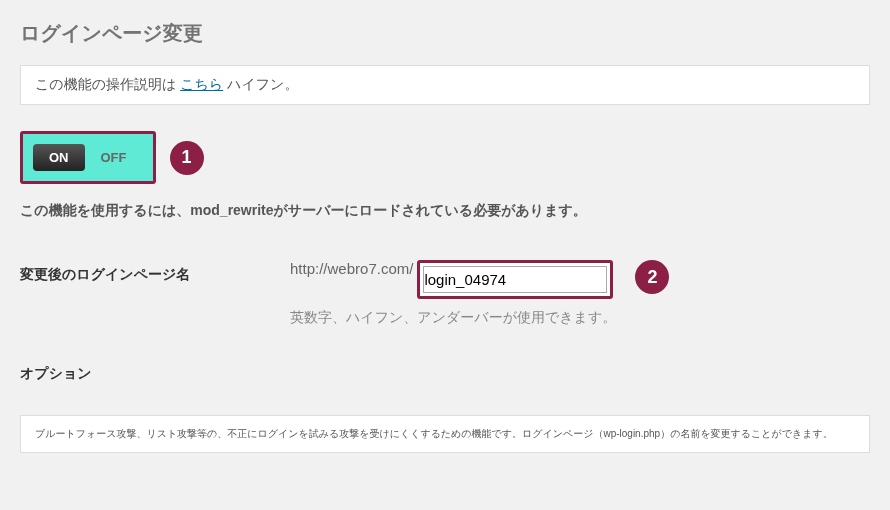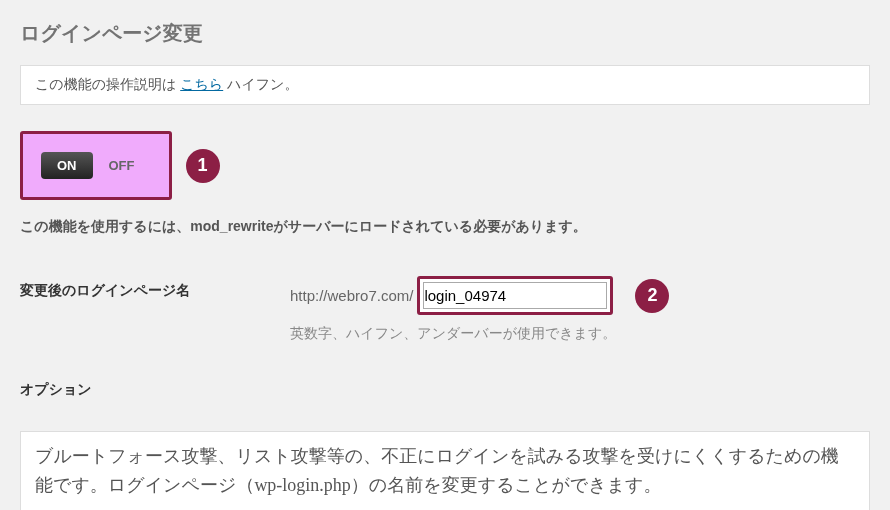--- a/index.html
+++ b/index.html
@@ -28,24 +28,24 @@
       color: #0369a1;
     }
     .toggle-row {
       display: flex;
       align-items: center;
       gap: 14px;
       margin-bottom: 18px;
     }
     .toggle-group {
       display: inline-flex;
-      padding: 18px;
+      padding: 10px;
       border: 3px solid #8c1f45;
       border-radius: 3px;
-      background: #f0abfc;
+      background: #5eead4;
     }
     .toggle-btn {
       font-size: 13px;
       font-weight: bold;
       padding: 6px 16px;
       cursor: pointer;
       border: none;
     }
     .toggle-on {
       background: linear-gradient(to bottom, #555, #222);
@@ -84,21 +84,21 @@
       color: #333;
       padding-top: 6px;
     }
     .form-row .field-cell {
       flex: 1;
       color: #666;
       font-size: 15px;
     }
     .url-inline {
       display: inline-flex;
-      align-items: center;
+      align-items: flex-start;
     }
     .input-wrap {
       display: inline-block;
       padding: 3px;
       border: 3px solid #8c1f45;
       border-radius: 3px;
       background: #fff;
       margin-left: 4px;
     }
     .text-input {
@@ -133,23 +133,22 @@
     .marker-after {
       margin-left: 22px;
       vertical-align: middle;
     }
     .desc-box {
       background: #fff;
       border: 1px solid #ddd;
       padding: 10px 14px;
       margin-top: 20px;
       color: #555;
-      font-size: 18px;
+      font-size: 10px;
       line-height: 1.6;
-      font-family: Liberation Serif, serif;
     }
   </style>
 </head>
 <body>
 
 <h1 class="page-title">ログインページ変更</h1>
 
 <div class="notice-box">
   <span>この機能の操作説明は </span><a href="#">こちら</a><span> ハイフン。</span>
 </div>

